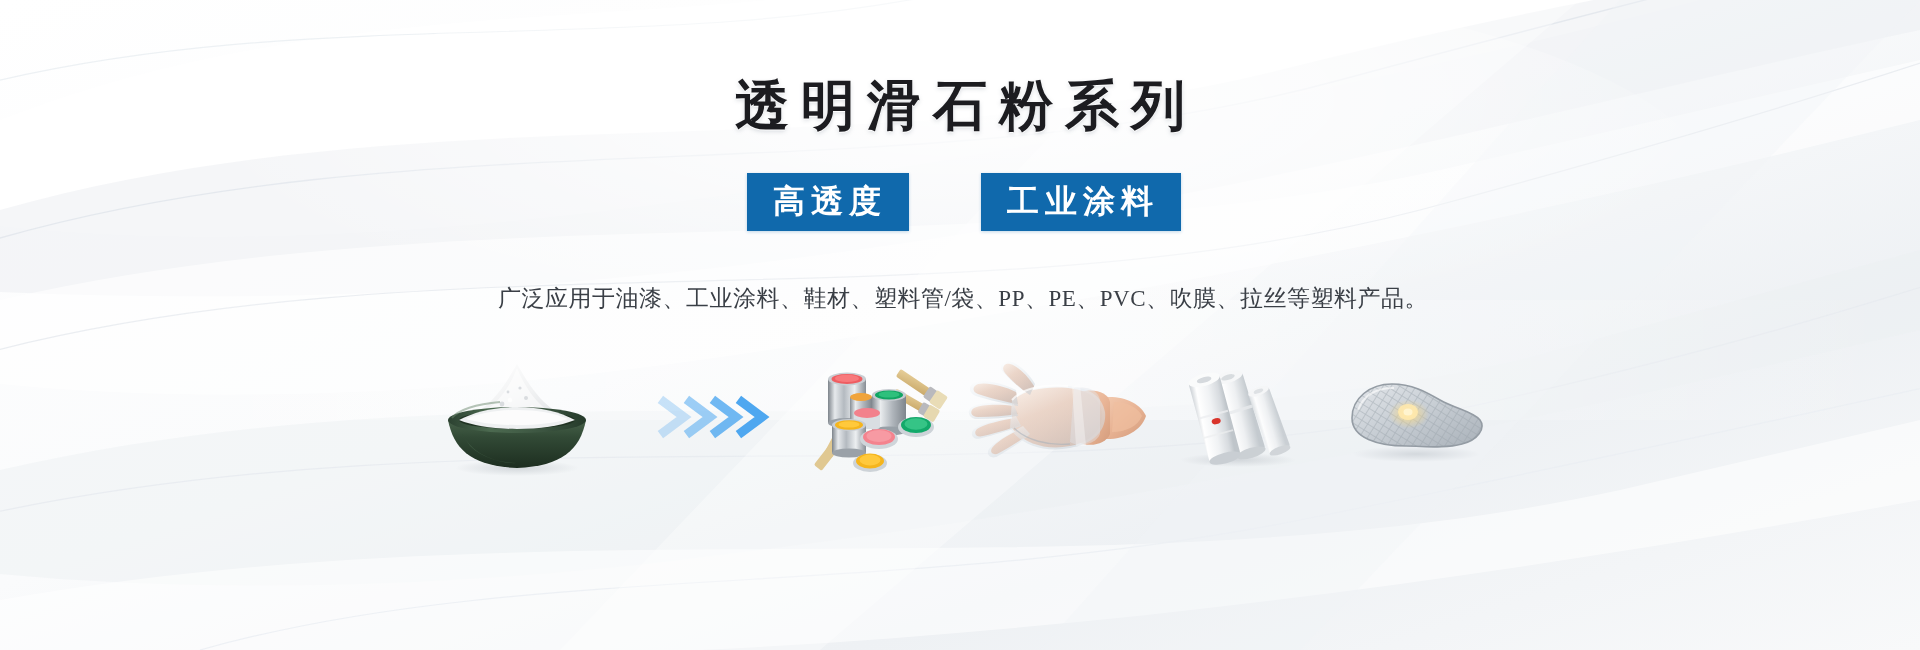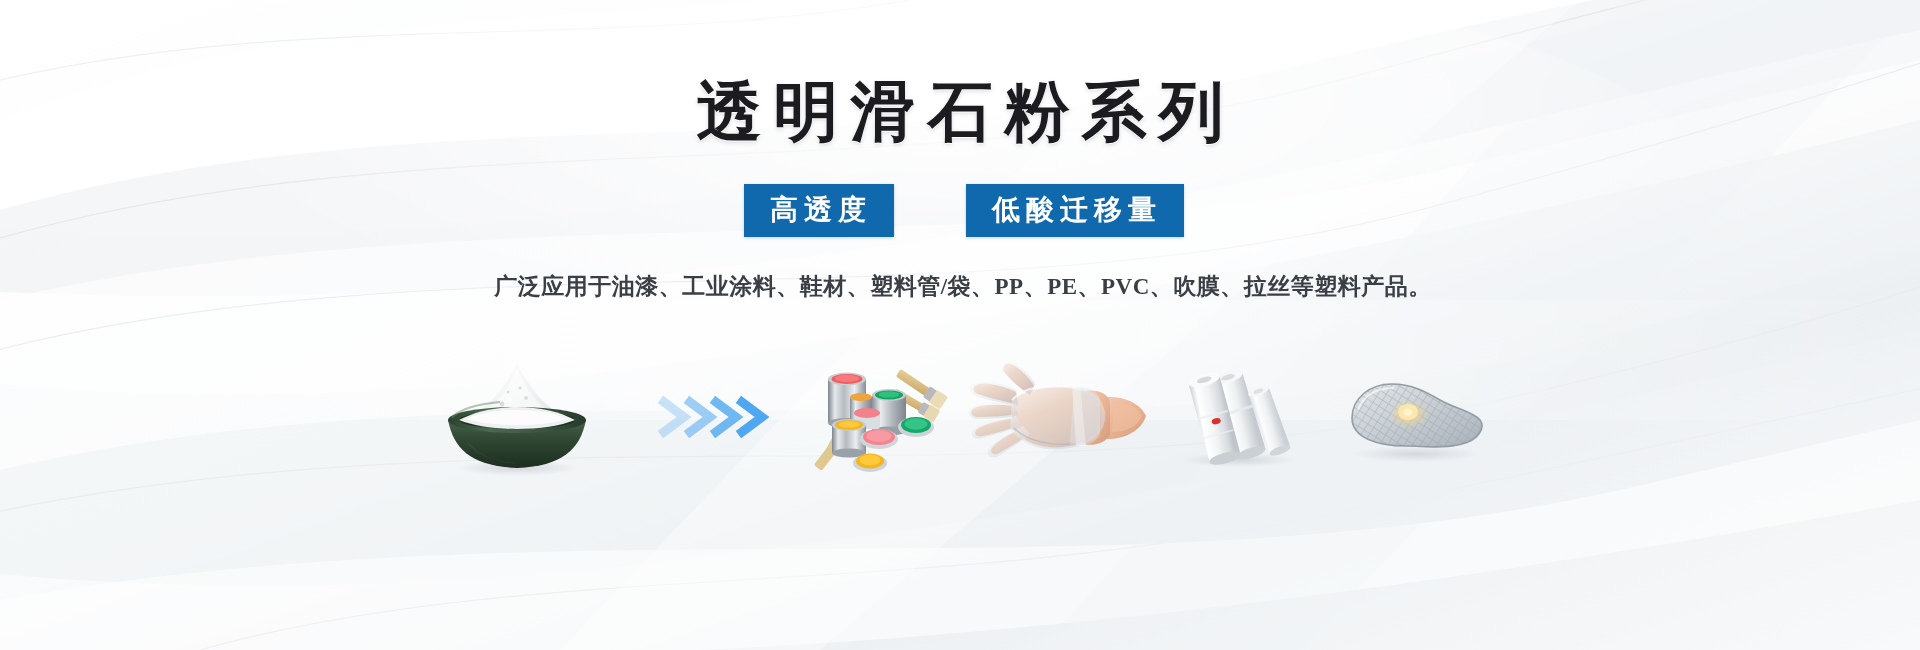--- a/index.html
+++ b/index.html
@@ -24,52 +24,52 @@
 
   
   .content {
     position:absolute; inset:0;
     display:flex; flex-direction:column; align-items:center;
     padding-top:78px;
   }
 
   .title {
     font-family:"Liberation Serif","DejaVu Serif",serif;
-    font-size:65px;
+    font-size:54px;
     font-weight:700;
     letter-spacing:12px;
     color:#1c1c20;
     line-height:1.05;
     text-shadow:0 1px 0 rgba(255,255,255,.9), 0 2px 4px rgba(120,130,145,.28);
     padding-left:12px;
     white-space:nowrap;
   }
 
   .badges {
     display:flex; align-items:center;
     gap:72px;
     margin-top:38px;
     padding-left:8px;
   }
   .badge {
     background:#1069ac;
     color:#ffffff;
-    font-size:28px;
+    font-size:32px;
     font-weight:700;
     letter-spacing:6px;
     padding:8px 22px 10px 26px;
     line-height:1.25;
     white-space:nowrap;
     box-shadow:0 1px 3px rgba(16,105,172,.25);
   }
 
   .subtitle {
-    margin-top:34px;
+    margin-top:52px;
     font-size:23px;
-    font-weight:700;
+    font-weight:400;
     color:#3a3f46;
     letter-spacing:0.5px;
     white-space:nowrap;
     padding-left:6px;
   }
 
   
   .strip {
     position:absolute;
     left:0; right:0;
@@ -144,21 +144,21 @@
     <ellipse cx="960" cy="200" rx="760" ry="230" fill="url(#gGlow)" opacity=".95"></ellipse>
     <rect y="300" width="1920" height="120" fill="url(#gSoft)" opacity=".5"></rect>
   </svg>
 
   <div class="content">
 
     <div class="title">透明滑石粉系列</div>
 
     <div class="badges">
       <div class="badge">高透度</div>
-      <div class="badge">低酸迁移量</div>
+      <div class="badge">工业涂料</div>
     </div>
 
     <div class="subtitle">广泛应用于油漆、工业涂料、鞋材、塑料管/袋、PP、PE、PVC、吹膜、拉丝等塑料产品。</div>
   </div>
 
   <div class="strip">
 
     <div class="cell cell-powder">
       <svg width="190" height="118" viewBox="0 0 190 118">
         <defs>

